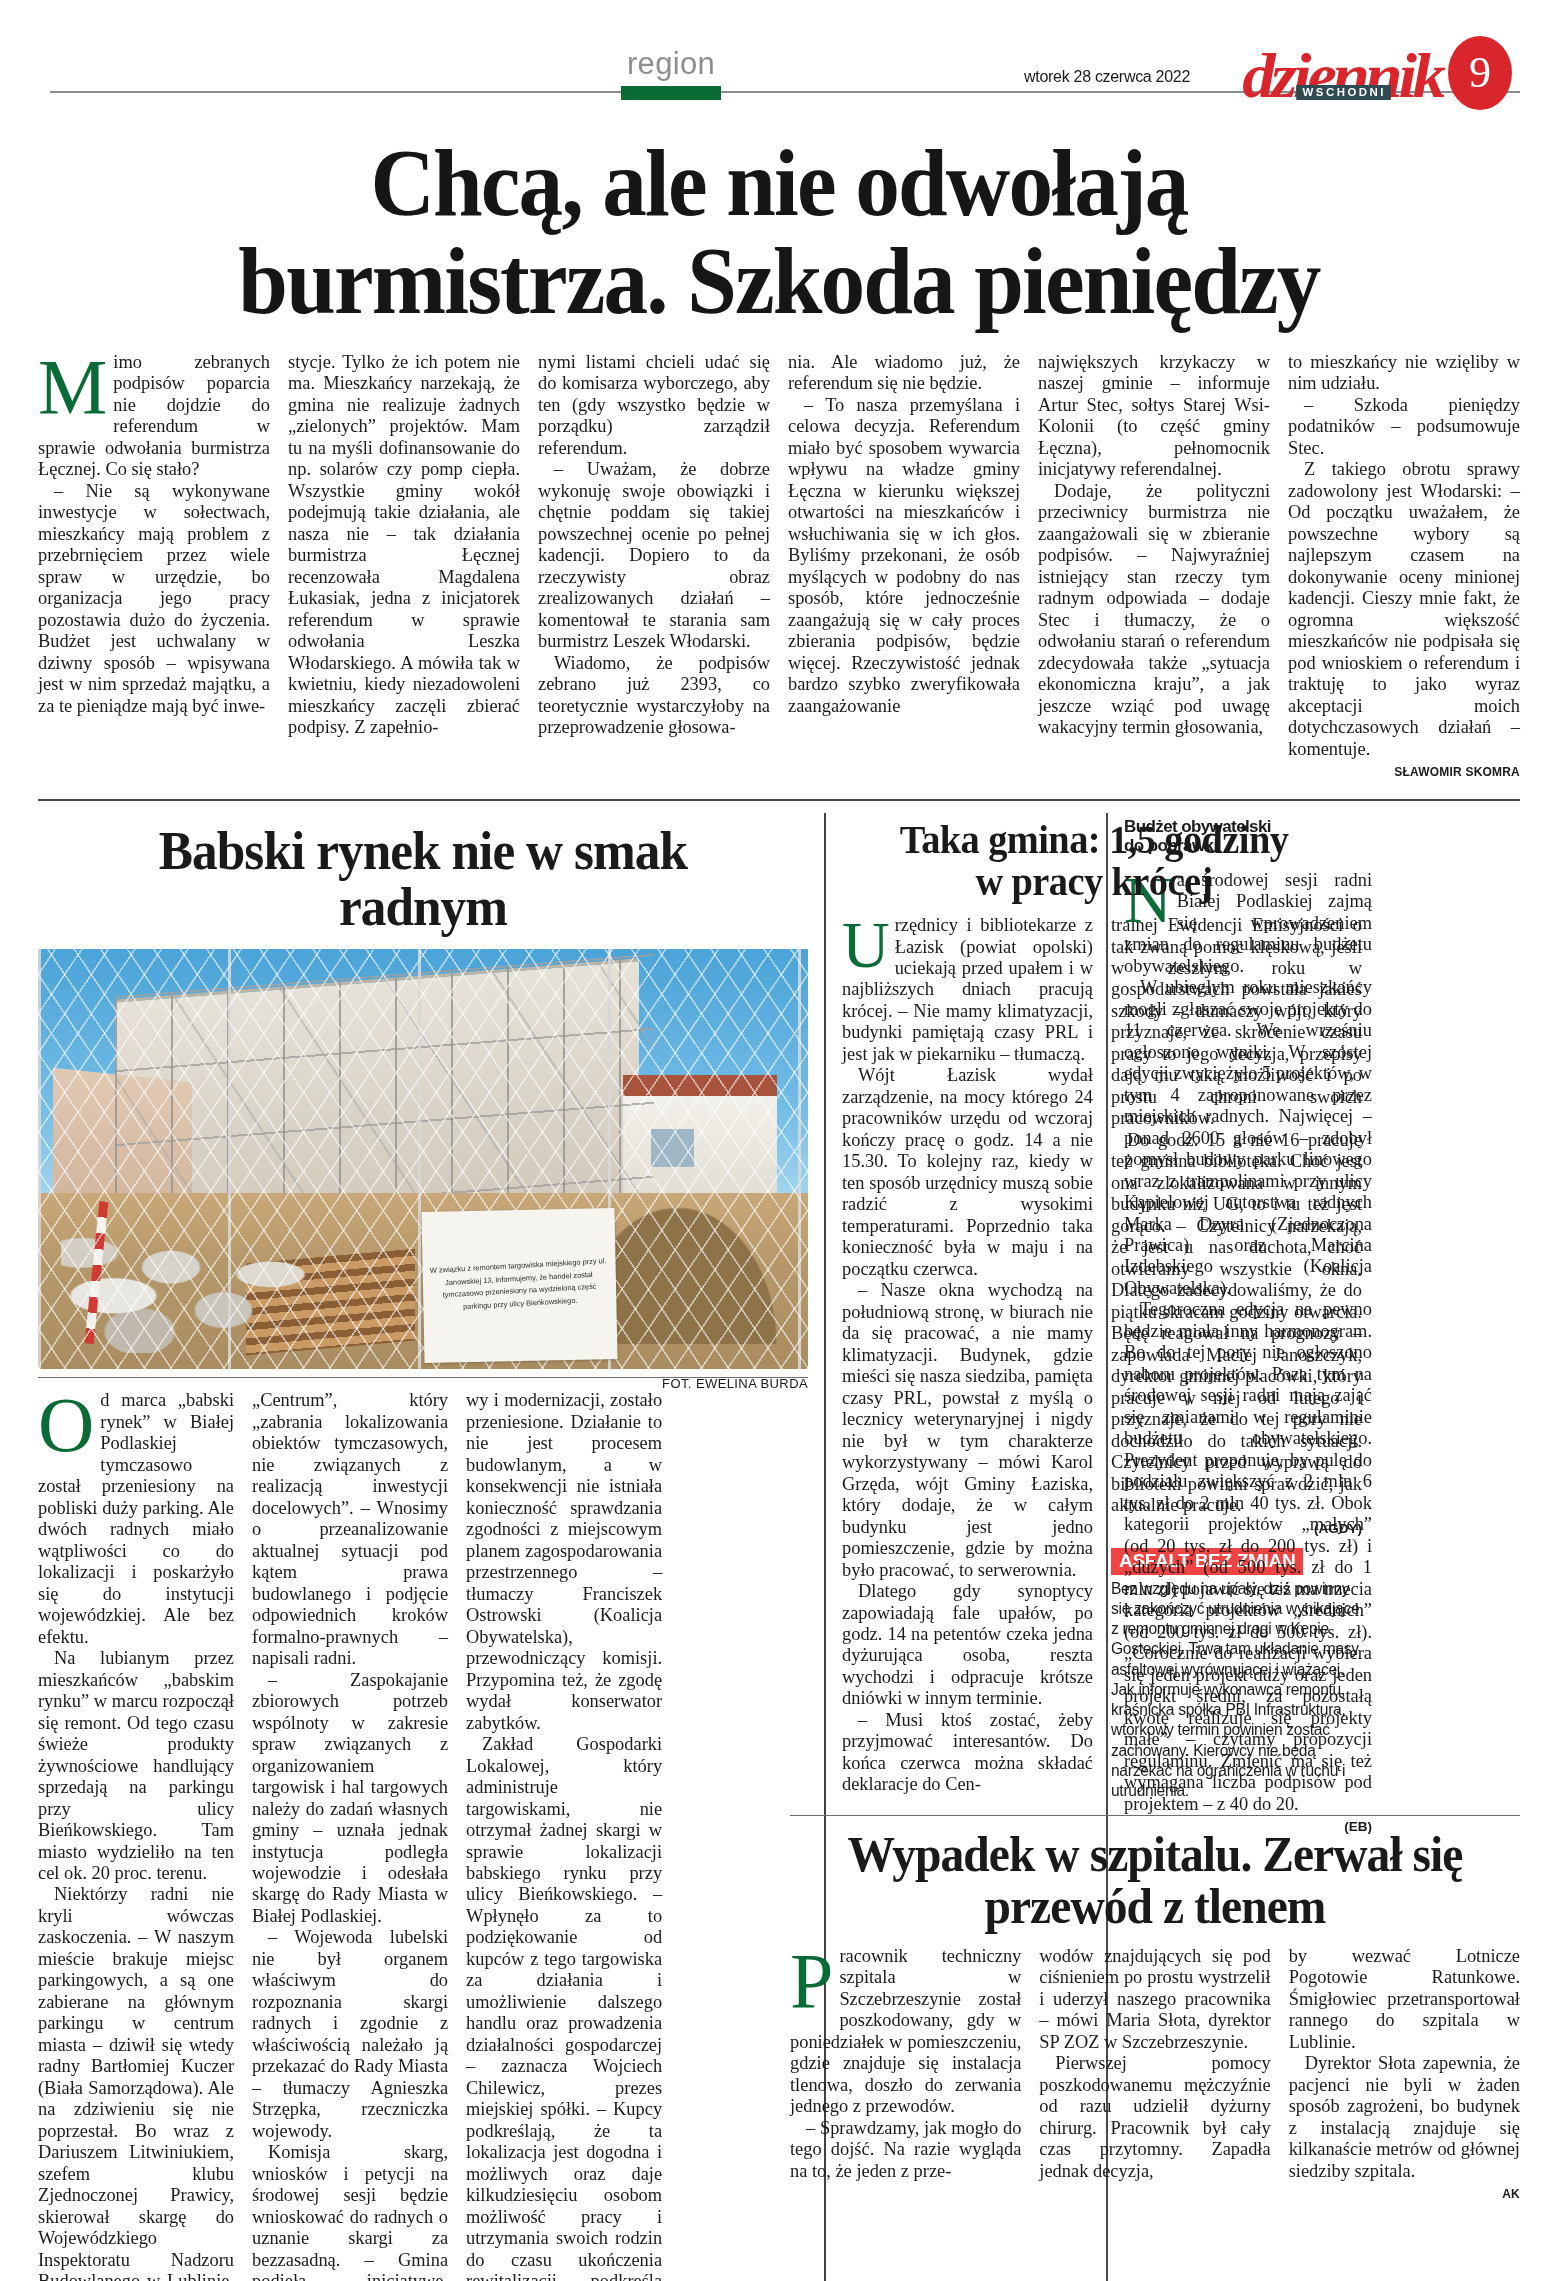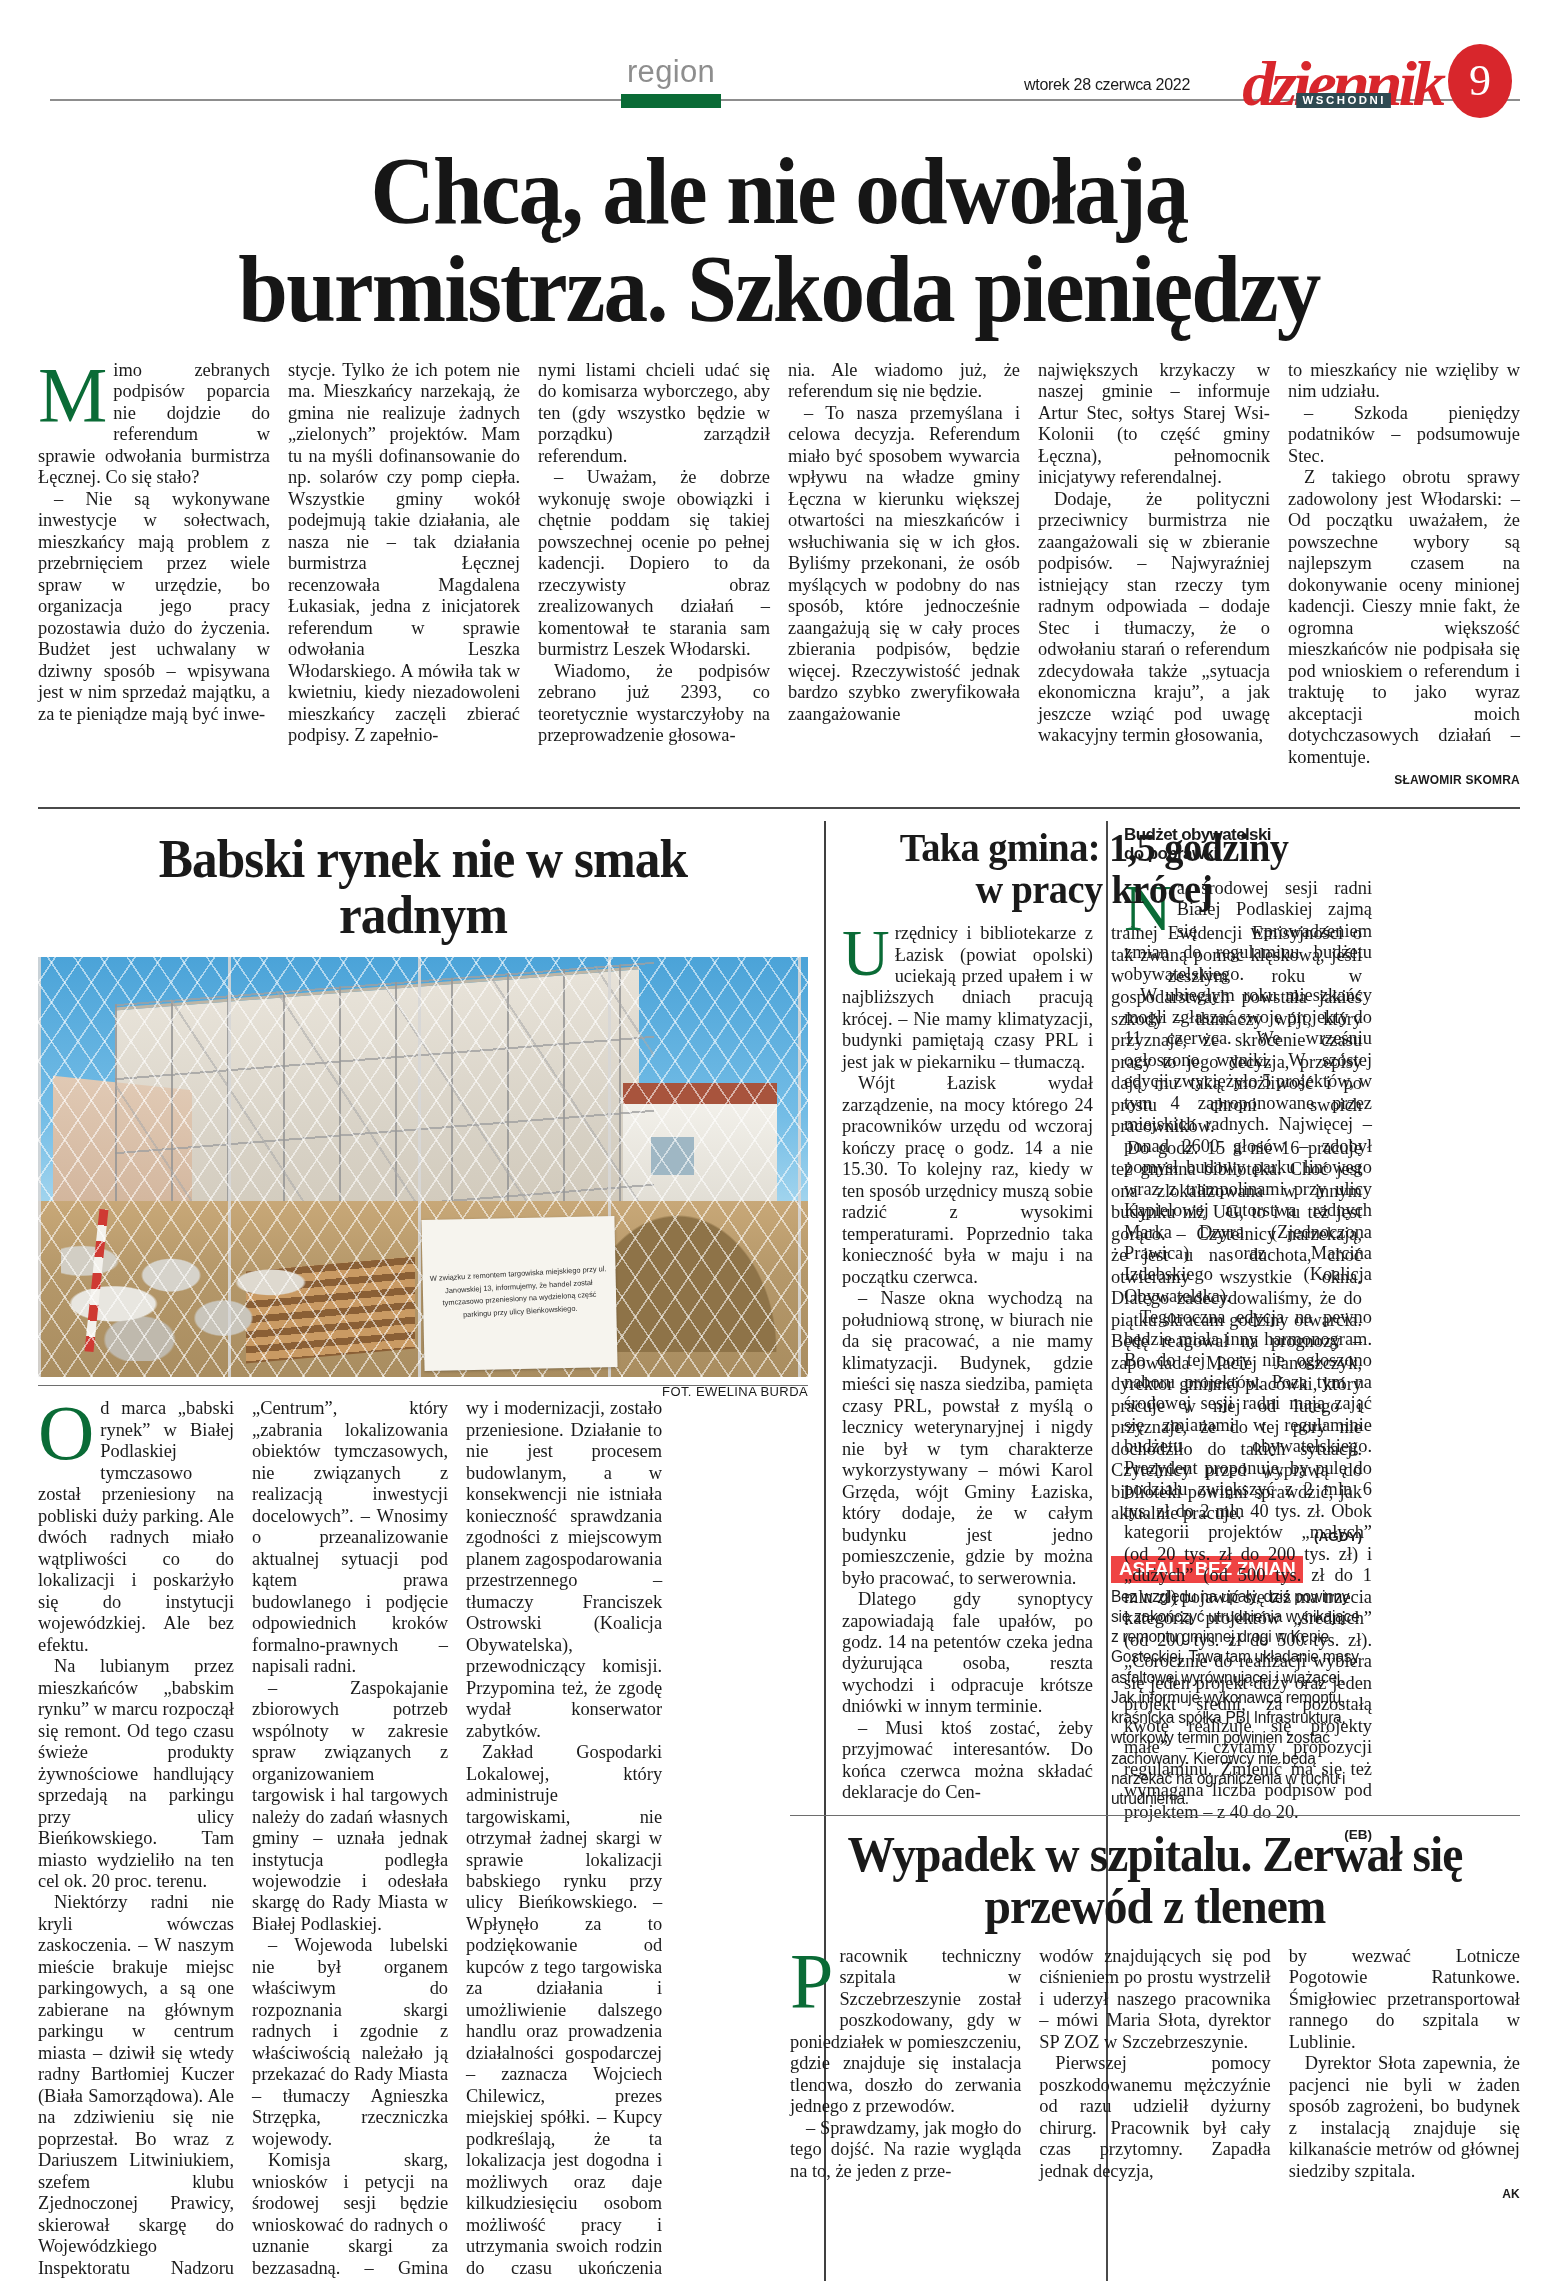--- a/index.html
+++ b/index.html
@@ -13,21 +13,21 @@
     font-family: "Liberation Serif", serif;
     color: #1a1a1a;
     overflow: hidden;
   }
   .page {
     position: relative;
     width: 1558px;
     height: 2281px;
     background: #fff;
     box-sizing: border-box;
-    padding: 8px 38px;
+    padding: 0 38px;
   }
 
   
   .masthead {
     position: relative;
     height: 120px;
     display: flex;
     align-items: flex-end;
   }
   .rule-left {

